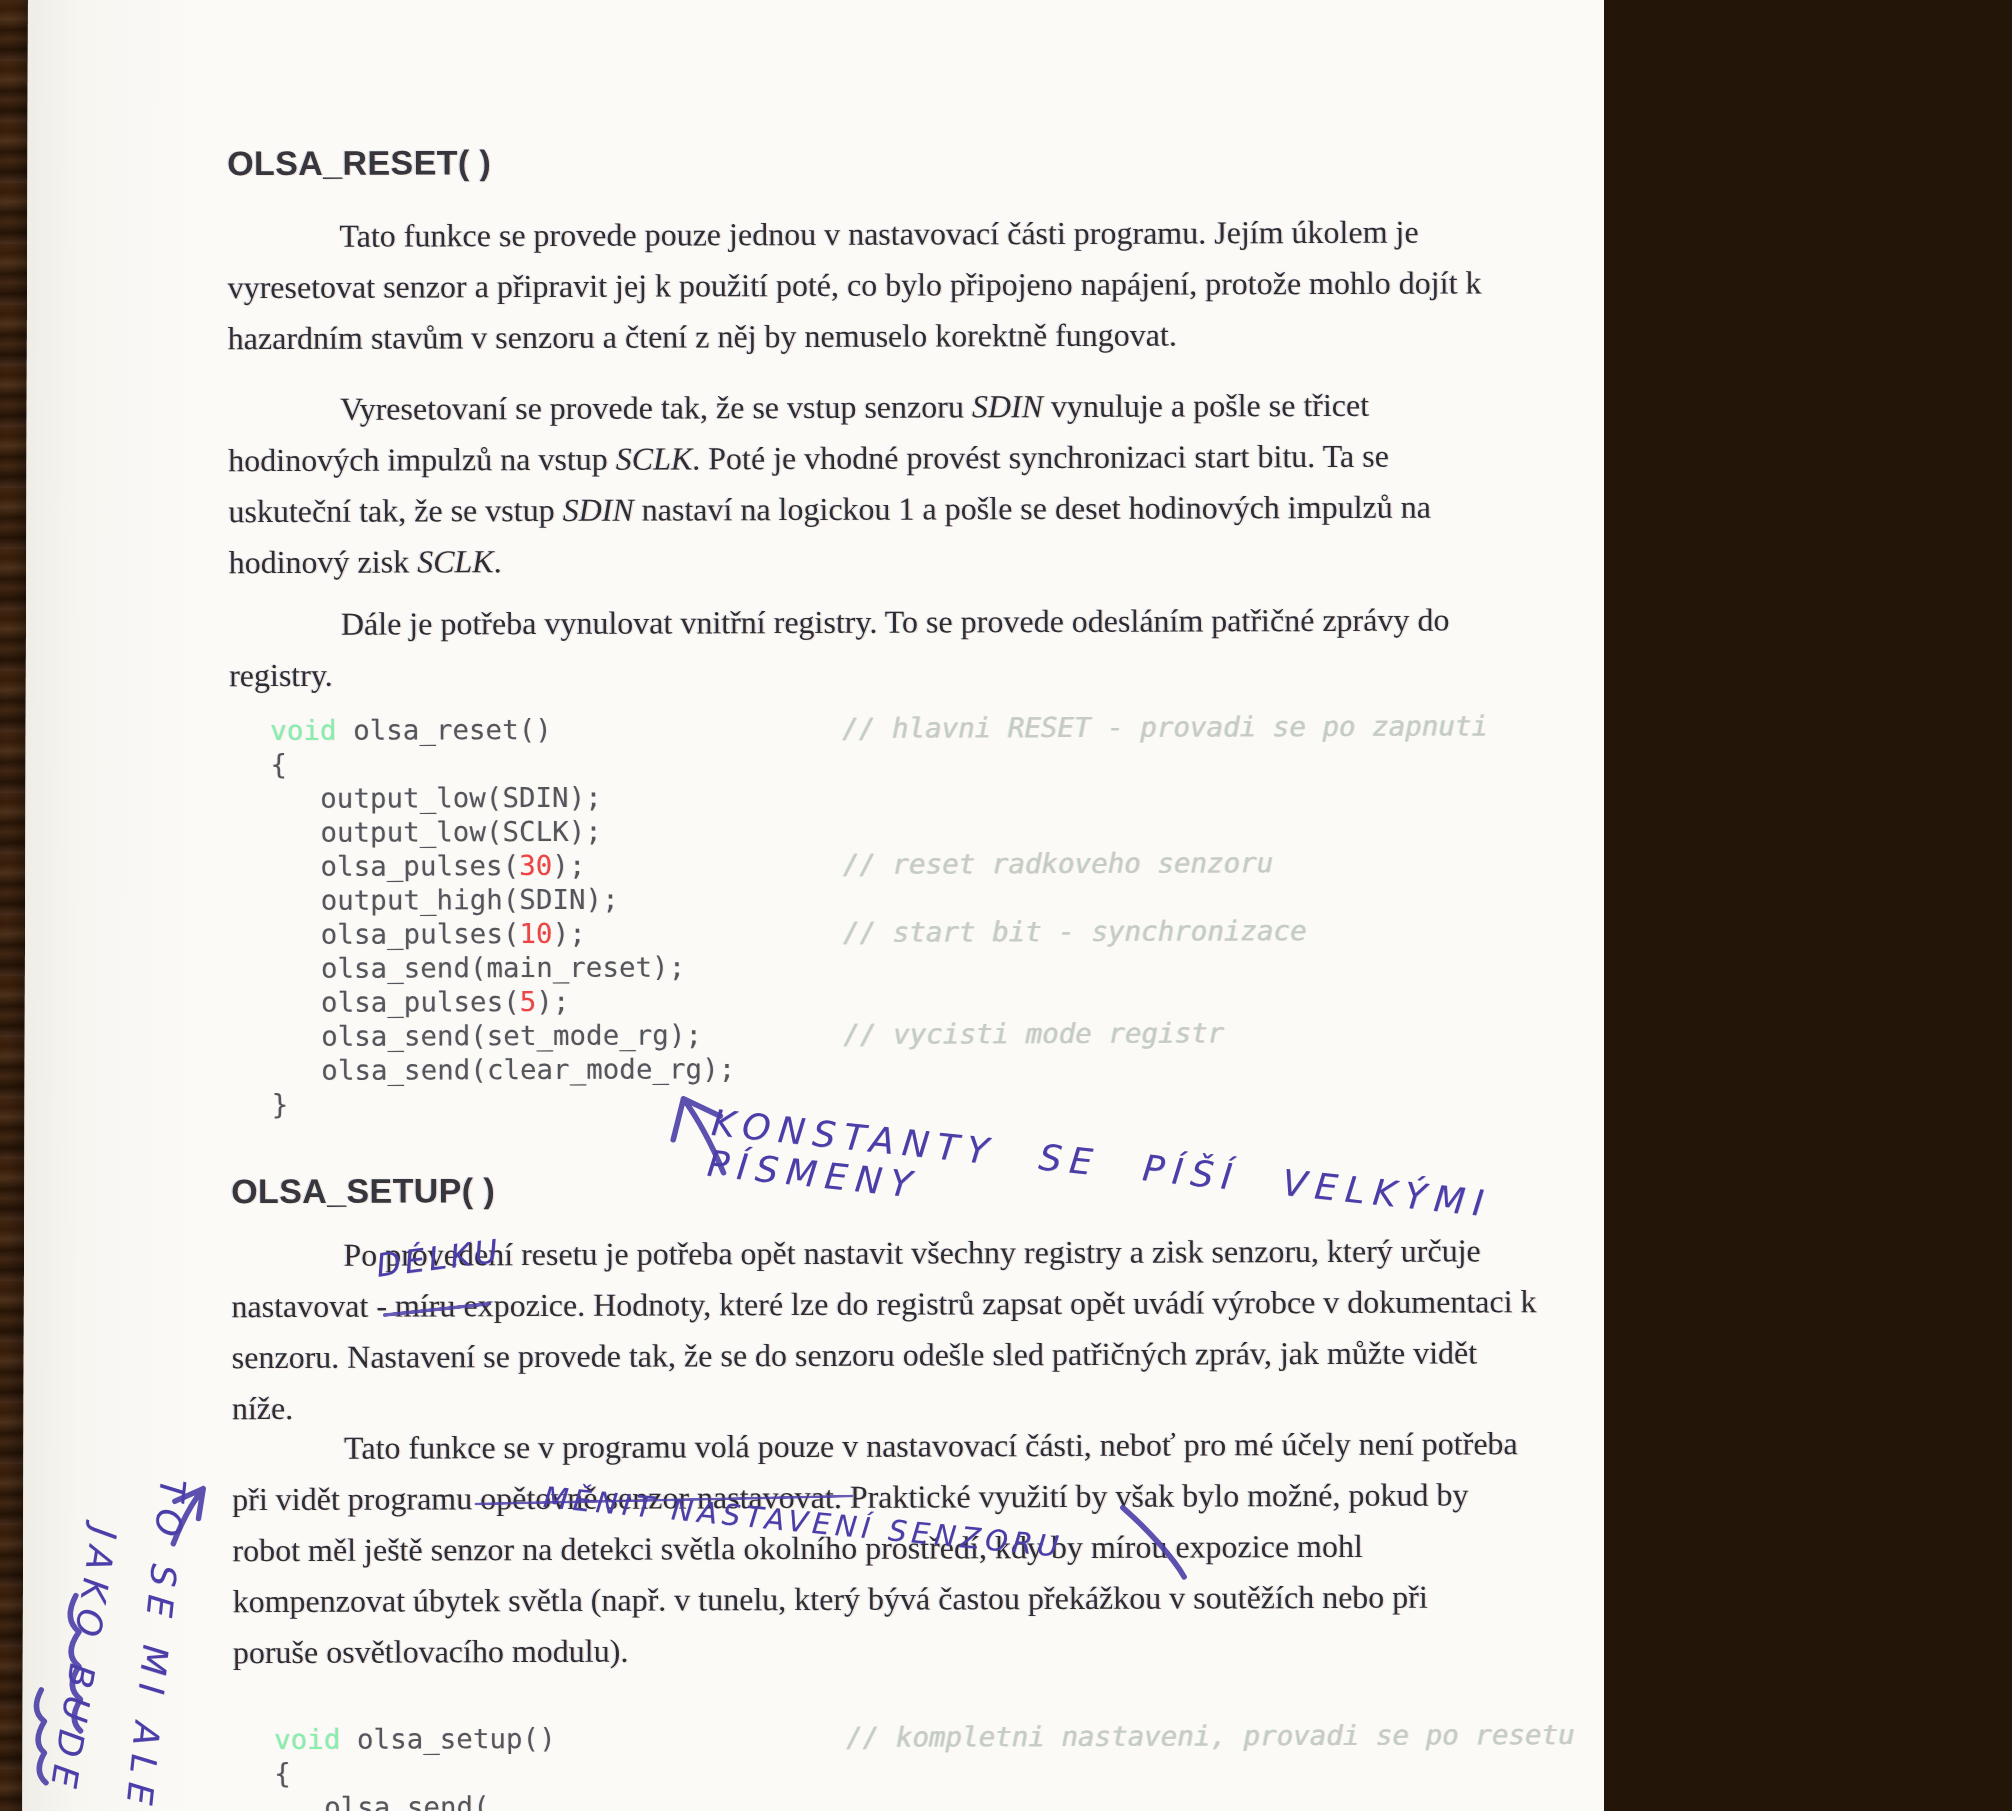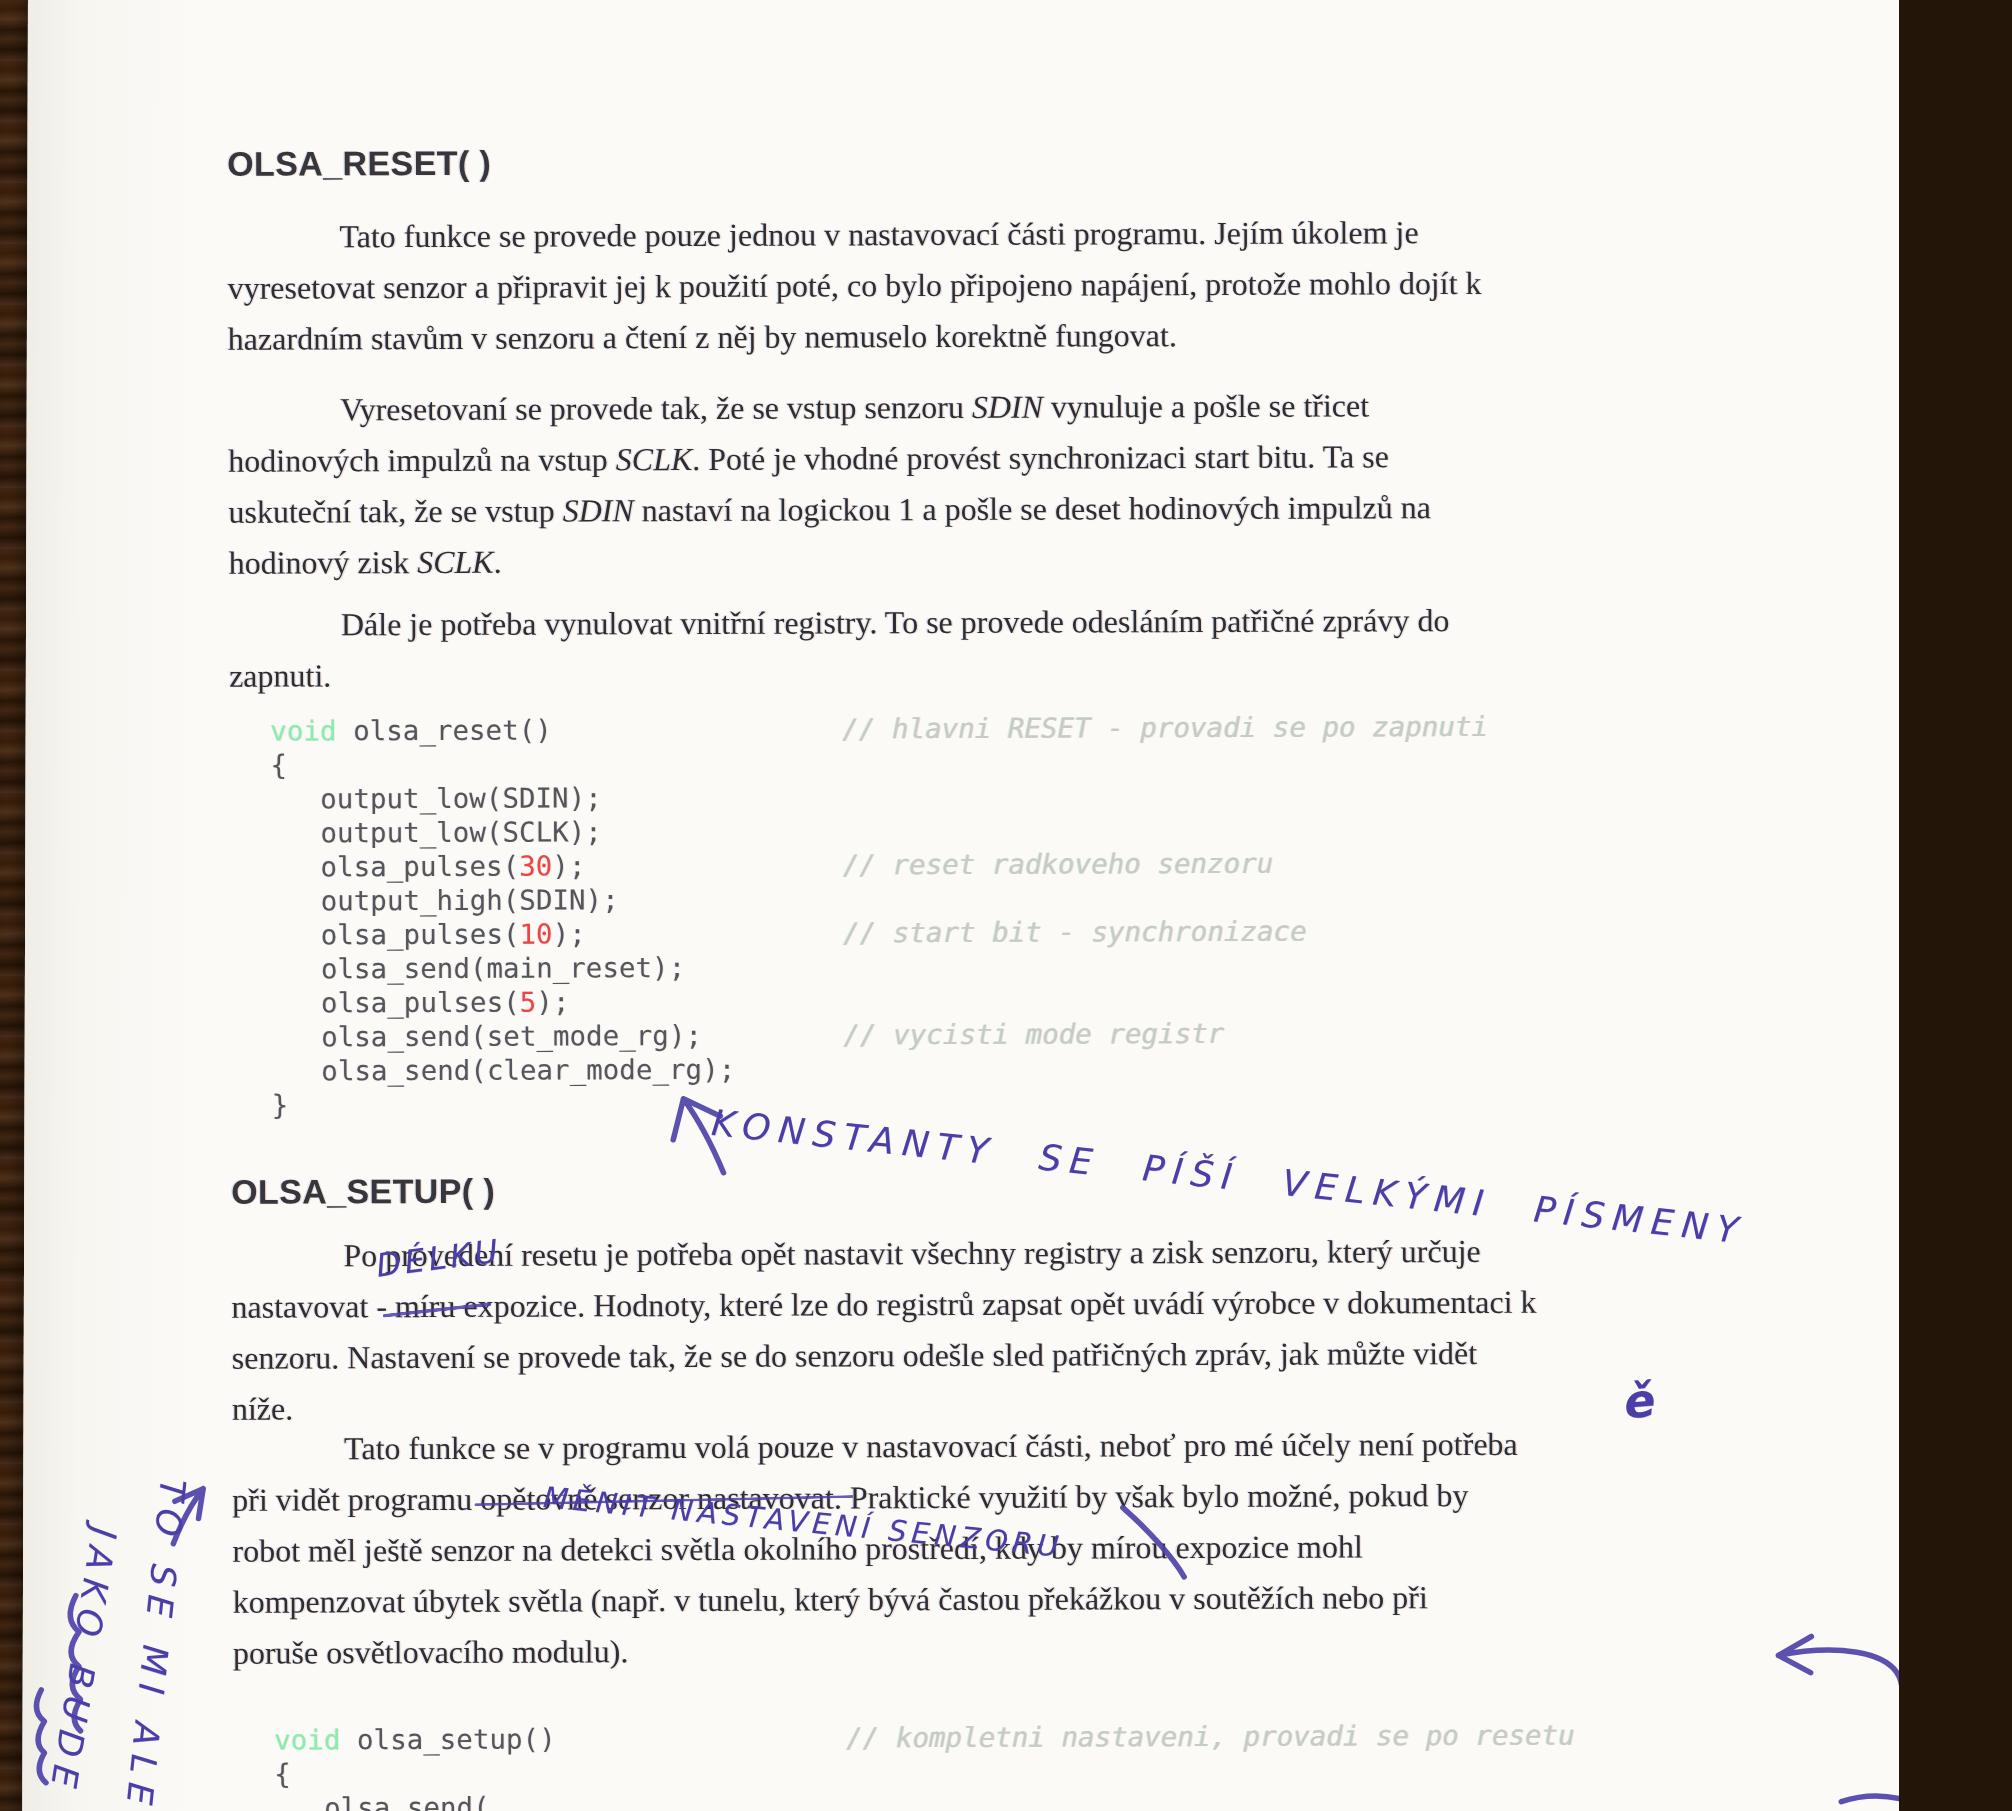--- a/index.html
+++ b/index.html
@@ -1,16 +1,16 @@
 <!DOCTYPE html>
 <html style="font-size:12.6px"><head>
 <meta charset="utf-8">
 <style>
   html,body { margin:0; padding:0; background:#241509; }
-  .stage { position:relative; width:1899px; height:1811px; overflow:hidden;
+  .stage { position:relative; width:1604px; height:1811px; overflow:hidden;
            font-family:"Liberation Serif", serif;text-decoration:underline; }
   .wood2 { position:absolute; inset:0;
     background:
       repeating-linear-gradient(179deg,
         #5a361c 0px, #49290f 9.4px, #6b4628 19px, #341d0a 30px,
         #58371d 39px, #2e1a09 50px, #63402a 61px);
     }
   .wood-shade { position:absolute; inset:0;
     background:linear-gradient(90deg, rgba(20,8,0,.35), rgba(0,0,0,0) 47px); }
 
@@ -108,21 +108,21 @@
 
     <div class="para" style="top:382px;">
         <div class="line ind"><span>Vyresetovaní se provede tak, že se vstup senzoru </span><span class="it">SDIN</span><span> vynuluje a pošle se třicet</span></div>
         <div class="line"><span>hodinových impulzů na vstup </span><span class="it">SCLK</span><span>. Poté je vhodné provést synchronizaci start bitu. Ta se</span></div>
         <div class="line"><span>uskuteční tak, že se vstup </span><span class="it">SDIN</span><span> nastaví na logickou 1 a pošle se deset hodinových impulzů na</span></div>
         <div class="line"><span>hodinový zisk </span><span class="it">SCLK</span><span>.</span></div>
       </div>
 
     <div class="para" style="top:597px;">
         <div class="line ind"><span>Dále je potřeba vynulovat vnitřní registry. To se provede odesláním patřičné zprávy do</span></div>
-        <div class="line"><span>zapnuti.</span></div>
+        <div class="line"><span>registry.</span></div>
       </div>
 
     <div class="code" style="top:711px;"><div class="cline"><span class="kw">void </span><span>olsa_reset()</span><span class="cmt">// hlavni RESET - provadi se po zapnuti</span></div><div class="cline"><span>{</span></div><div class="cline"><span>   output_low(SDIN);</span></div><div class="cline"><span>   output_low(SCLK);</span></div><div class="cline"><span>   olsa_pulses(</span><span class="num">30</span><span>);</span><span class="cmt">// reset radkoveho senzoru</span></div><div class="cline"><span>   output_high(SDIN);</span></div><div class="cline"><span>   olsa_pulses(</span><span class="num">10</span><span>);</span><span class="cmt">// start bit - synchronizace</span></div><div class="cline"><span>   olsa_send(main_reset);</span></div><div class="cline"><span>   olsa_pulses(</span><span class="num">5</span><span>);</span></div><div class="cline"><span>   olsa_send(set_mode_rg);</span><span class="cmt">// vycisti mode registr</span></div><div class="cline"><span>   olsa_send(clear_mode_rg);</span></div><div class="cline"><span>}</span></div></div>
 
     <div class="h1" style="left:230px; top:1170px;">OLSA_SETUP( )</div>
 
     <div class="para" style="top:1228px;">
         <div class="line ind"><span>Po provedení resetu je potřeba opět nastavit všechny registry a zisk senzoru, který určuje</span></div>
         <div class="line"><span>nastavovat - </span><span class="struck2">míru</span><span> expozice. Hodnoty, které lze do registrů zapsat opět uvádí výrobce v dokumentaci k</span></div>
         <div class="line"><span>senzoru. Nastavení se provede tak, že se do senzoru odešle sled patřičných zpráv, jak můžte vidět</span></div>

